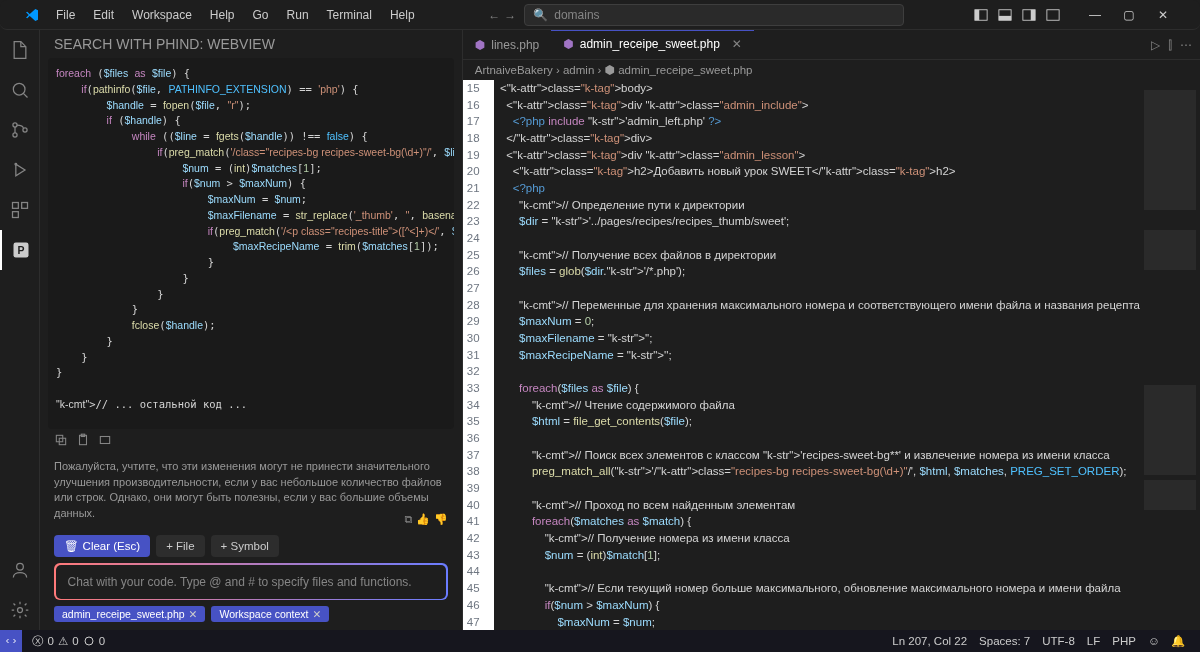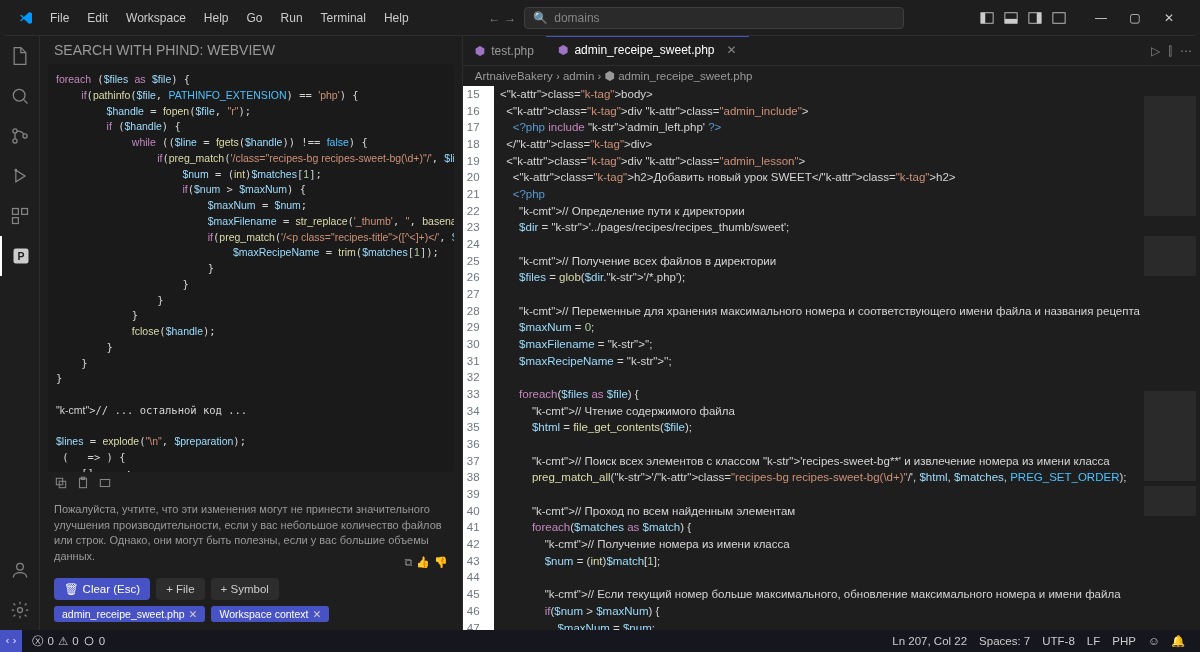--- a/index.html
+++ b/index.html
@@ -1,17 +1,17 @@
 <!DOCTYPE html>
 <html><head>
 <meta charset="utf-8">
 <style>
 * { margin: 0; padding: 0; box-sizing: border-box; font-family: "Segoe UI", -apple-system, sans-serif; }
 body { background: #1e1e1e; color: #cccccc; width: 1200px; height: 652px; overflow: hidden; display: flex; flex-direction: column; font-size: 12px; }
-.titlebar { height: 36px; background: #1e1e1e; display: flex; align-items: center; padding: 0 12px; border-bottom: 1px solid #2d2d2d; border-radius: 7px; }
+.titlebar { height: 30px; background: #1e1e1e; display: flex; align-items: center; padding: 0 18px; border-bottom: 1px solid #2d2d2d; border-radius: 7px; }
 .titlebar-left { display: flex; align-items: center; gap: 2px; }
 .vscode-icon { width: 16px; height: 16px; margin: 0 6px; }
 .menu-item { padding: 4px 8px; color: #cccccc; cursor: pointer; font-size: 12px; }
 .titlebar-center { flex: 1; display: flex; justify-content: center; align-items: center; gap: 8px; }
 .nav-arrows { display: flex; gap: 4px; color: #858585; }
 .search-box { background: #2a2a2a; border: 1px solid #3e3e3e; border-radius: 4px; padding: 2px 8px; width: 380px; color: #858585; font-size: 12px; display: flex; align-items: center; gap: 6px; height: 22px;}
 .titlebar-right { display: flex; align-items: center; gap: 4px; padding-right: 4px; }
 .title-btn { width: 30px; height: 30px; display: flex; align-items: center; justify-content: center; color: #cccccc; }
 .layout-icons { display: flex; gap: 2px; color: #cccccc; margin-right: 12px; }
 .layout-icons span { padding: 4px; }
@@ -245,37 +245,40 @@
         <span>⧉</span>
         <span>👍</span>
         <span>👎</span>
       </div>
     </div>
     <div class="chat-controls">
       <button class="pill-btn primary">🗑 <span>Clear (Esc)</span></button>
       <button class="pill-btn">+ File</button>
       <button class="pill-btn">+ Symbol</button>
     </div>
+    <div class="chat-input-wrap">
+      <div class="chat-input">Chat with your code. Type @ and # to specify files and functions.</div>
+    </div>
     <div class="context-chips">
       <span class="chip">
           <span>admin_receipe_sweet.php</span>
           <span class="x">✕</span>
         </span>
       <span class="chip">
           <span>Workspace context</span>
           <span class="x">✕</span>
         </span>
     </div>
   </div>
 
   <div class="editor-area">
     <div class="tabs">
       <div class="tab">
           <span class="tab-icon">⬢</span>
-          <span>test.php</span>
+          <span>lines.php</span>
         </div>
       <div class="tab active">
           <span class="tab-icon">⬢</span>
           <span>admin_receipe_sweet.php</span>
           <span class="tab-indicator">✕</span>
         </div>
       <div class="tab-actions">
         <span>▷</span>
         <span>⫿</span>
         <span>⋯</span>

